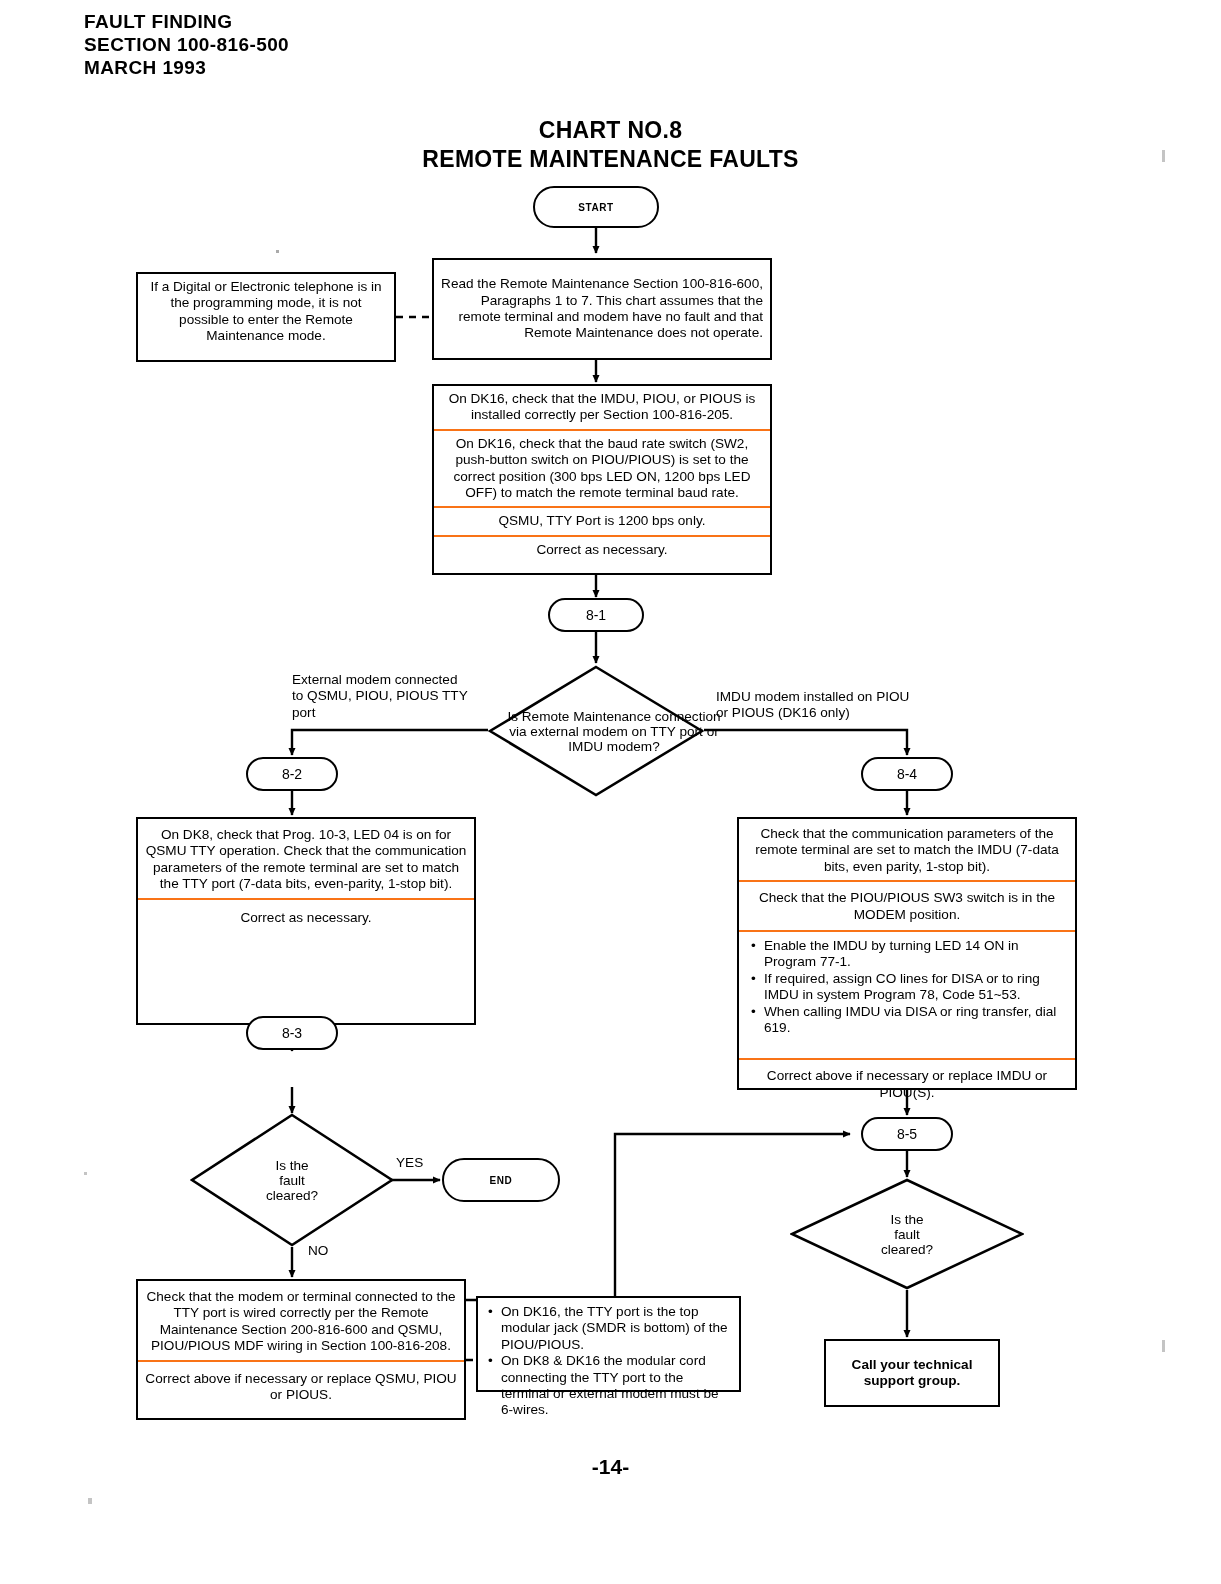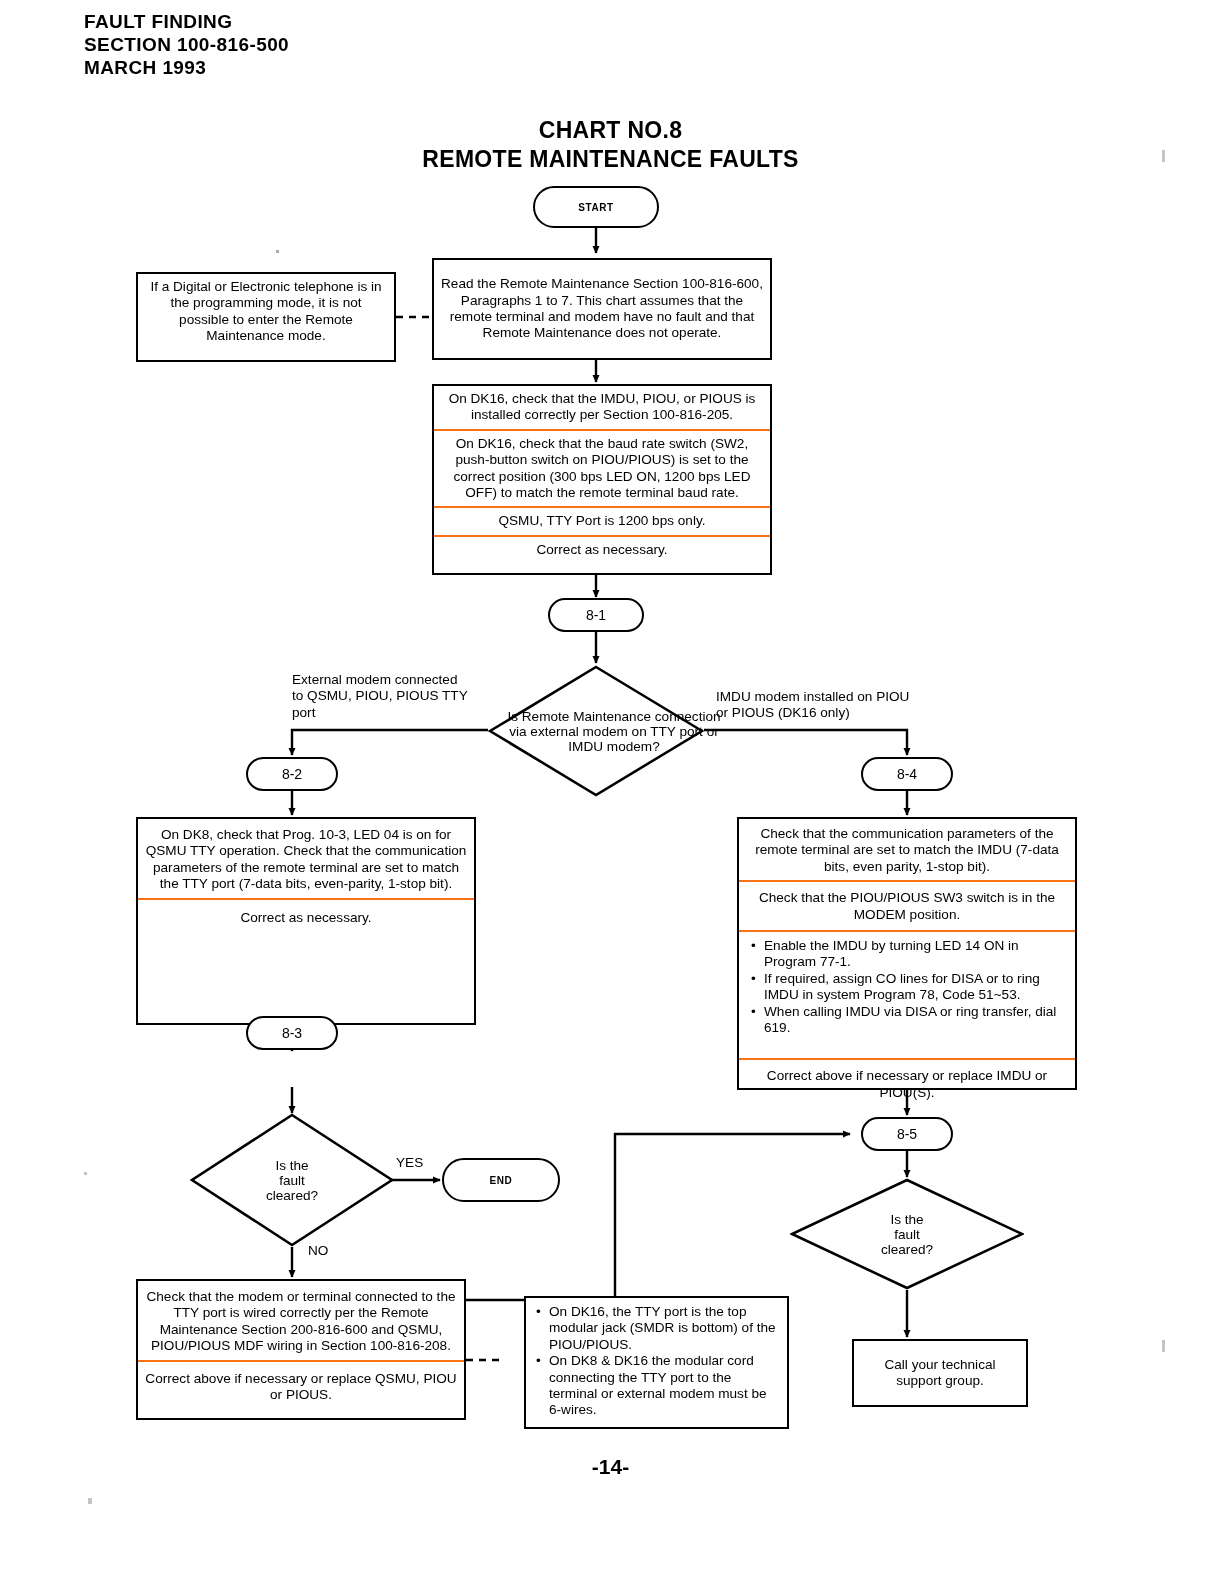--- a/index.html
+++ b/index.html
@@ -123,21 +123,21 @@
 
   <div class="term bold" style="left:533px;top:186px;width:126px;height:42px;">
     <span>START</span>
   </div>
 
   <div class="box" style="left:136px;top:272px;width:260px;height:90px;">
     <div class="seg">If a Digital or Electronic telephone is in the programming mode, it is not possible to enter the Remote Maintenance mode.</div>
   </div>
 
   <div class="box" style="left:432px;top:258px;width:340px;height:102px;display:flex;align-items:center;">
-    <div class="seg" style="width:100%;">Read the Remote Maintenance Section 100-816-600, Paragraphs 1 to 7. This chart assumes that the remote terminal and modem have no fault and that Remote Maintenance does not operate.</div>
+    <div class="seg" style="width:100%;text-align:right;">Read the Remote Maintenance Section 100-816-600, Paragraphs 1 to 7. This chart assumes that the remote terminal and modem have no fault and that Remote Maintenance does not operate.</div>
   </div>
 
   <div class="box" style="left:432px;top:384px;width:340px;height:191px;">
     <div class="seg">On DK16, check that the IMDU, PIOU, or PIOUS is installed correctly per Section 100-816-205.</div>
     <div class="seg">On DK16, check that the baud rate switch (SW2, push-button switch on PIOU/PIOUS) is set to the correct position (300 bps LED ON, 1200 bps LED OFF) to match the remote terminal baud rate.</div>
     <div class="seg">QSMU, TTY Port is 1200 bps only.</div>
     <div class="seg">Correct as necessary.</div>
   </div>
 
   <div class="conn" style="left:548px;top:598px;width:96px;height:34px;">
@@ -211,39 +211,39 @@
 
   <div class="lab" style="left:308px;top:1243px;">
     <span>NO</span>
   </div>
 
   <div class="box" style="left:136px;top:1279px;width:330px;height:141px;">
     <div class="seg" style="padding-top:8px;">Check that the modem or terminal connected to the TTY port is wired correctly per the Remote Maintenance Section 200-816-600 and QSMU, PIOU/PIOUS MDF wiring in Section 100-816-208.</div>
     <div class="seg" style="padding-top:9px;">Correct above if necessary or replace QSMU, PIOU or PIOUS.</div>
   </div>
 
-  <div class="box" style="left:524px;top:1296px;width:265px;height:133px;">
+  <div class="box" style="left:476px;top:1296px;width:265px;height:96px;">
     <div class="seg left" style="padding:6px 8px 6px 10px;">
       <ul>
         <li>On DK16, the TTY port is the top modular jack (SMDR is bottom) of the PIOU/PIOUS.</li>
         <li>On DK8 &amp; DK16 the modular cord connecting the TTY port to the terminal or external modem must be 6-wires.</li>
       </ul>
     </div>
   </div>
 
   <div class="dia" style="left:790px;top:1178px;width:234px;height:112px;">
     <svg width="234" height="112" viewBox="0 0 234 112">
       <polygon points="117,2 232,56 117,110 2,56" fill="#fff" stroke="#000" stroke-width="2.6"></polygon>
     </svg>
     <div class="lbl" style="white-space:pre-line;">Is the
 fault
 cleared?</div>
   </div>
 
-  <div class="box" style="left:852px;top:1339px;width:176px;height:68px;display:flex;align-items:center;">
+  <div class="box" style="left:824px;top:1339px;width:176px;height:68px;display:flex;align-items:center;font-weight:bold;">
     <div class="seg" style="width:100%;">Call your technical support group.</div>
   </div>
 
   <div class="pageno">-14-</div>
 
   <div class="speck" style="left:276px;top:250px;width:3px;height:3px;opacity:.5;"></div>
   <div class="speck" style="left:1162px;top:150px;width:3px;height:12px;opacity:.35;"></div>
   <div class="speck" style="left:1162px;top:1340px;width:3px;height:12px;opacity:.35;"></div>
   <div class="speck" style="left:88px;top:1498px;width:4px;height:6px;opacity:.35;"></div>
   <div class="speck" style="left:84px;top:1172px;width:3px;height:3px;opacity:.35;"></div>

